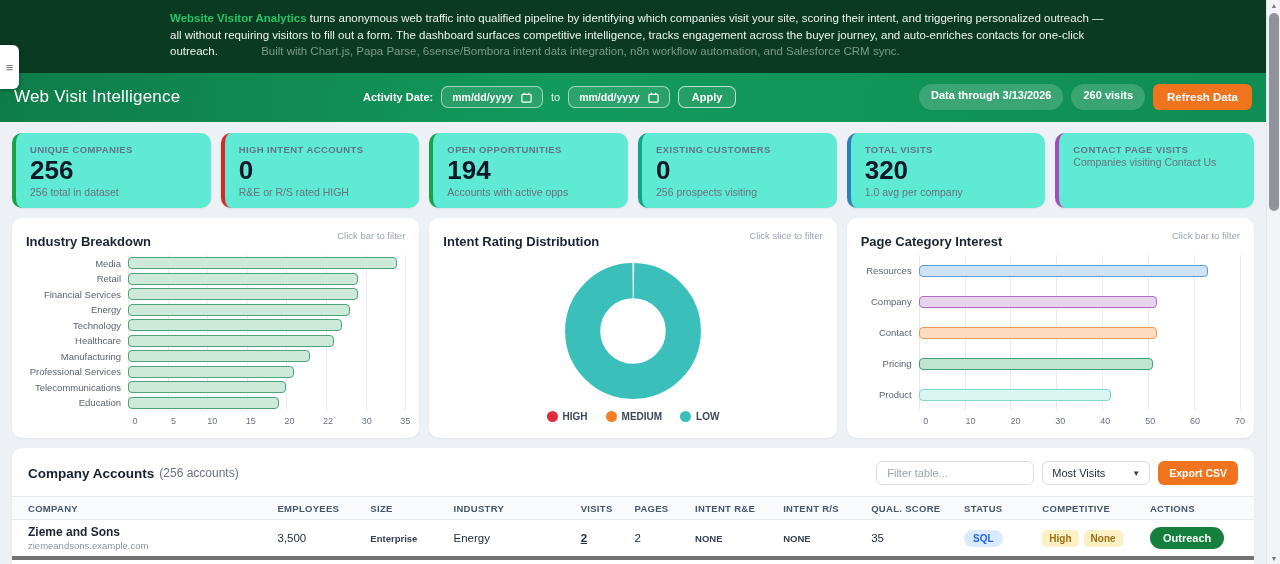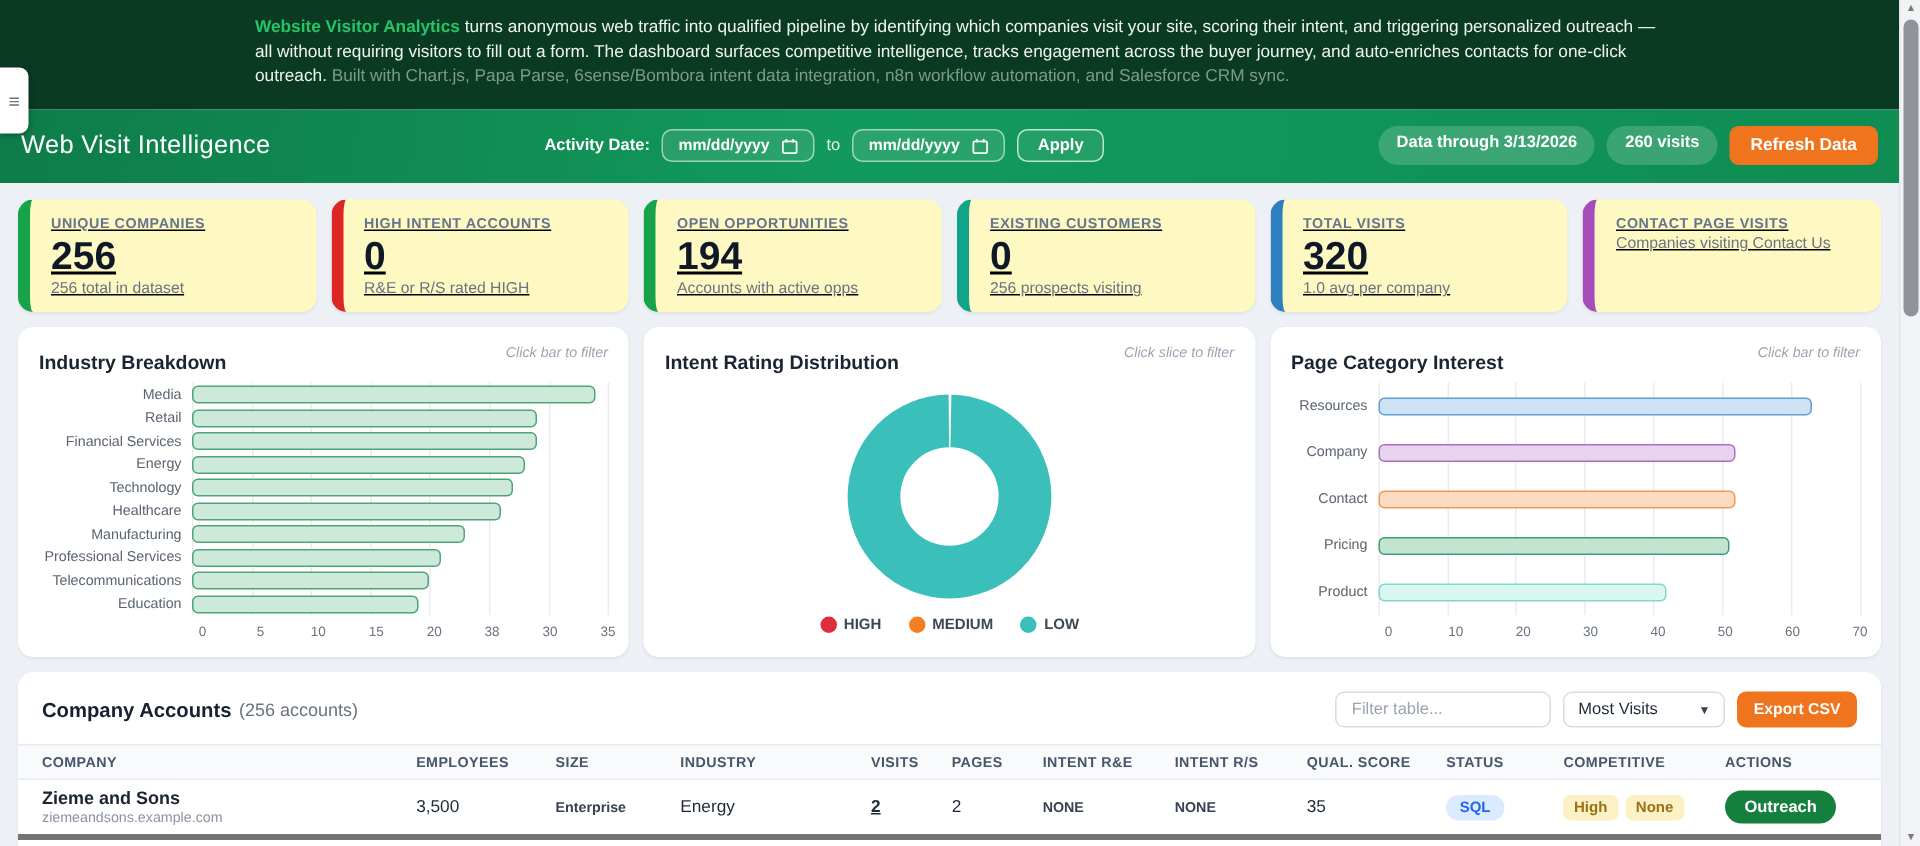--- a/index.html
+++ b/index.html
@@ -4,21 +4,21 @@
 <style>
   * { margin:0; padding:0; box-sizing:border-box; }
   html,body { width:1280px; height:564px; overflow:hidden; }
   body { font-family:"Liberation Sans", sans-serif; background:#edf0f4; position:relative; }
   .app { width:1266px; }
 
   
   .banner { background:#0b3a23; padding:10px 0 13px; min-height:66px; }
   .banner-text { margin-left:170px; width:935px; font-size:11.5px; line-height:16.5px; color:#eef4f0; }
   .banner-text .hl { color:#25c468; font-weight:bold; }
-  .banner-text .muted { color:#7c9b8a; }
+  .banner-text .muted { color:#7c9b8a;margin-left:40px; }
 
   
   .menu-tab { position:absolute; left:0; top:45px; width:19px; height:44px; background:#fff;
     border-radius:0 6px 6px 0; box-shadow:0 1px 4px rgba(0,0,0,.35); display:flex; align-items:center;
     justify-content:center; z-index:9; cursor:pointer; }
   .menu-tab span { color:#6b7280; font-size:13px; line-height:1; }
 
   
   .toolbar { height:49px; background:linear-gradient(100deg,#0e7c49 0%,#129a5c 45%,#0f8d52 100%);
     display:flex; align-items:center; padding:0 14px; gap:8px; }
@@ -32,33 +32,33 @@
   .to-label { color:#e8f3ec; font-size:11px; }
   .apply-btn { background:rgba(255,255,255,.08); border:1px solid rgba(255,255,255,.7); border-radius:7px;
     padding:4px 13px; color:#fff; font-size:11px; font-weight:bold; cursor:pointer; }
   .tb-pill { background:rgba(255,255,255,.18); border-radius:999px; padding:5px 12px; color:#fff;
     font-size:11px; font-weight:bold; }
   .refresh-btn { background:#f0741e; border:none; border-radius:6px; padding:7px 14px; color:#fff;
     font-size:11.5px; font-weight:bold; cursor:pointer; }
 
   
   .kpi-row { display:flex; gap:10px; padding:11px 12px 2px; }
-  .kpi-card { flex:1; background:#fef9c3; border-radius:10px; border-left:8px solid #7f1d1d;
-    padding:11px 12px 10px 14px; box-shadow:0 1px 2px rgba(16,24,40,.06);text-decoration:underline; }
+  .kpi-card { flex:1; background:#5eead4; border-radius:10px; border-left:4px solid #7f1d1d;
+    padding:11px 12px 10px 14px; box-shadow:0 1px 2px rgba(16,24,40,.06); }
   .kpi-label { font-size:9.5px; font-weight:bold; color:#64748b; letter-spacing:.4px; }
   .kpi-value { font-size:26px; font-weight:bold; color:#101828; line-height:1.15; margin-top:1px; }
   .kpi-sub { font-size:10.5px; color:#6b7280; margin-top:1px; }
 
   
   .charts-row { display:flex; gap:10px; padding:8px 12px 10px; }
   .chart-card { flex:1; background:#fff; border-radius:10px; padding:12px 14px 10px;
     box-shadow:0 1px 2px rgba(16,24,40,.06); height:220px; position:relative; display:flex; flex-direction:column; }
   .chart-head { display:flex; justify-content:space-between; align-items:flex-start; }
   .chart-title { font-size:13px; font-weight:bold; color:#1a2433; margin-top:4px; }
-  .chart-hint { font-style:italic; font-size:9.5px; color:#9aa5b1; }
+  .chart-hint { font-size:9.5px; color:#9aa5b1; }
   .chart-body { flex:1; margin-top:6px; }
 
   .hbar-body { display:flex; flex-direction:column; height:100%; }
   .hbar-main { display:flex; flex:1; }
   .hbar-labels { display:flex; flex-direction:column; justify-content:space-around; text-align:right;
     padding-right:7px; }
   .hbar-label { font-size:9.5px; color:#5b6470; white-space:nowrap; }
   .hbar-plot { flex:1; position:relative; display:flex; flex-direction:column; justify-content:space-around; }
   .gridline { position:absolute; top:0; bottom:0; width:1px; background:#e8ebef; }
   .hbar-track { position:relative; height:12px; z-index:1; }
@@ -71,21 +71,21 @@
   .legend-item { display:flex; align-items:center; gap:5px; font-size:10px; font-weight:bold; color:#3d4754; }
   .legend-dot { width:11px; height:11px; border-radius:50%; display:inline-block; }
 
   
   .table-card { margin:0 12px; background:#fff; border-radius:10px 10px 0 0;
     box-shadow:0 1px 2px rgba(16,24,40,.06); padding-top:13px; height:130px; overflow:hidden; }
   .table-head { display:flex; align-items:center; padding:0 16px 11px; }
   .table-title { font-size:13.5px; font-weight:bold; color:#16202e; }
   .table-subtitle { font-size:12px; color:#6b7280; margin-left:5px; }
   .table-controls { margin-left:auto; display:flex; gap:8px; align-items:center; }
-  .filter-input { width:144px; border:1px solid #d7dde3; border-radius:6px; padding:5px 10px;
+  .filter-input { width:158px; border:1px solid #d7dde3; border-radius:6px; padding:5px 10px;
     font-size:11px; color:#374151; font-family:inherit; }
   .filter-input::placeholder { color:#9aa3af; }
   .sort-select { display:flex; align-items:center; justify-content:space-between; width:108px;
     border:1px solid #d7dde3; border-radius:6px; padding:5px 9px; font-size:11px; color:#1f2937;
     background:#fff; cursor:pointer; }
   .sort-select .chev { font-size:8px; color:#374151; }
   .export-btn { background:#f0741e; border:none; border-radius:6px; padding:6px 11px; color:#fff;
     font-size:10.5px; font-weight:bold; cursor:pointer; }
 
   .tgrid { display:grid; grid-template-columns:2.55fr .95fr .85fr 1.3fr .55fr .62fr .9fr .9fr .95fr .8fr 1.1fr .9fr;
@@ -249,21 +249,21 @@
                   <div class="hbar-bar" style="width: 54.2857%; background: rgb(205, 233, 218); border-color: rgb(79, 163, 121);"></div>
                 </div>
               </div>
             </div>
             <div class="hbar-axis" style="margin-left: 109px;">
               <span class="hbar-tick" style="left: 0%;">0</span>
               <span class="hbar-tick" style="left: 14.2857%;">5</span>
               <span class="hbar-tick" style="left: 28.5714%;">10</span>
               <span class="hbar-tick" style="left: 42.8571%;">15</span>
               <span class="hbar-tick" style="left: 57.1429%;">20</span>
-              <span class="hbar-tick" style="left: 71.4286%;">38</span>
+              <span class="hbar-tick" style="left: 71.4286%;">22</span>
               <span class="hbar-tick" style="left: 85.7143%;">30</span>
               <span class="hbar-tick" style="left: 100%;">35</span>
             </div>
           </div>
         </div>
     </div>
     <div class="chart-card">
       <div class="chart-head">
         <h3 class="chart-title">Intent Rating Distribution</h3>
         <span class="chart-hint">Click slice to filter</span>

